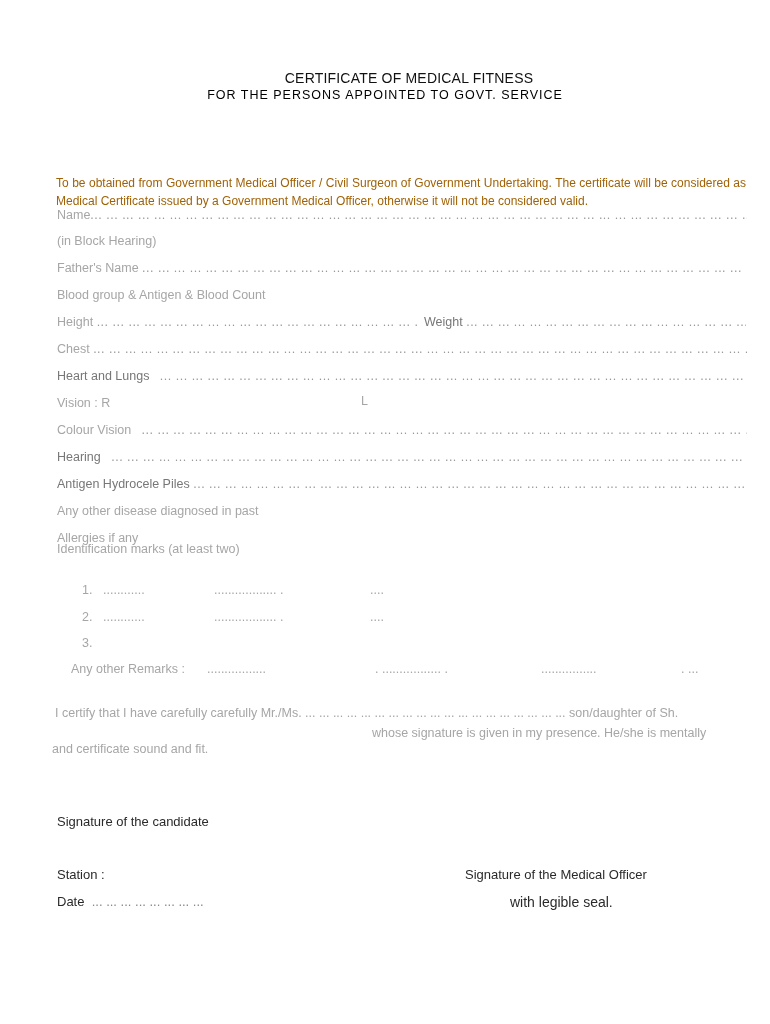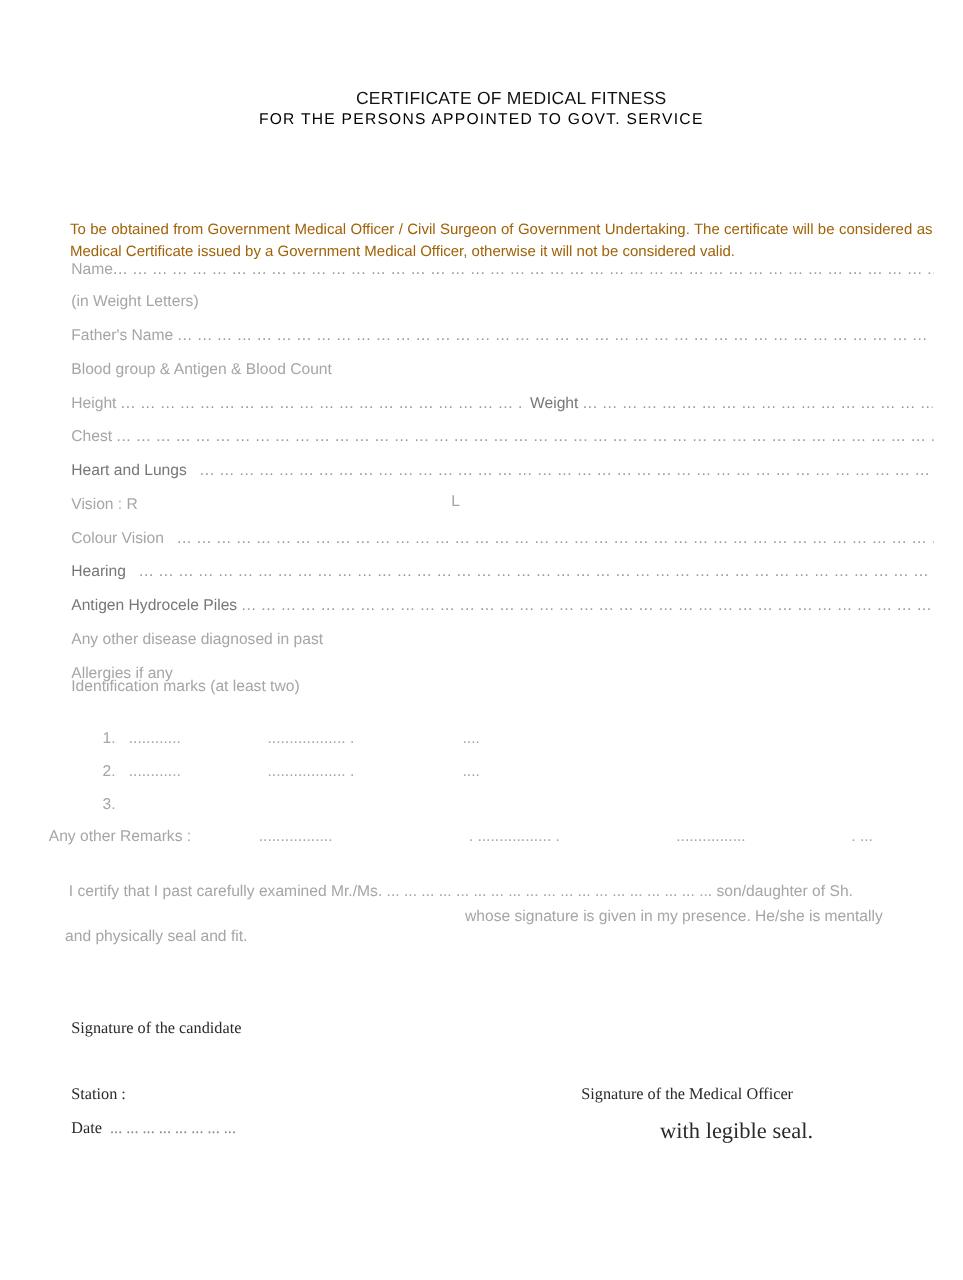--- a/index.html
+++ b/index.html
@@ -10,37 +10,37 @@
            font-size: 14px; color: #111; letter-spacing: 0.2px; margin-left: 24px; }
   .subtitle { position: absolute; left: 0; width: 770px; top: 88px; text-align: center;
               font-size: 12.5px; color: #000000; letter-spacing: 1px; }
   .faint { color: #a6a6a6; }
   .para { position: absolute; left: 56px; width: 690px; top: 126px; font-size: 12px;
           line-height: 18px; color: #a16207; text-align: justify; margin-top: 48px; }
   .row { position: absolute; left: 57px; width: 690px; font-size: 12.5px; color: #a6a6a6;
          white-space: nowrap; overflow: hidden; height: 18px; line-height: 18px; }
   .dots { color: #999; letter-spacing: 0.5px; }
   .abs { position: absolute; font-size: 12.5px; white-space: nowrap; }
-  .dark { color: #2a2a2a; font-size: 13px; font-family: Liberation Serif, serif; }
+  .dark { color: #2a2a2a; font-size: 13px; }
 </style>
 </head>
 <body>
 
 <div class="page">
 
   <div class="title">CERTIFICATE OF MEDICAL FITNESS</div>
   <div class="subtitle">FOR THE PERSONS APPOINTED TO GOVT. SERVICE</div>
 
   <div class="para">To be obtained from Government Medical Officer / Civil Surgeon of Government Undertaking. The certificate will be considered as Medical Certificate issued by a Government Medical Officer, otherwise it will not be considered valid.</div>
 
   <div class="row" style="top:206px">
     <span>Name</span><span class="dots">... ... ... ... ... ... ... ... ... ... ... ... ... ... ... ... ... ... ... ... ... ... ... ... ... ... ... ... ... ... ... ... ... ... ... ... ... ... ... ... ... ... ... ... ... ... ... ... ... ... ... ... ... ... ... ... ... ... ... ... ... ... ... ... ... ... ... ... ... ... ... ... ...</span>
   </div>
   <div class="row" style="top:232px">
-    <span>(in Weight Letters)</span>
+    <span>(in Block Hearing)</span>
   </div>
   <div class="row" style="top:259px">
     <span>Father's Name</span> <span class="dots">... ... ... ... ... ... ... ... ... ... ... ... ... ... ... ... ... ... ... ... ... ... ... ... ... ... ... ... ... ... ... ... ... ... ... ... ... ... ... ... ... ... ... ... ... ... ... ... ... ... ... ... ... ... ... ... ... ... ... ... ... ... ... ... ... ... ... ...</span>
   </div>
   <div class="row" style="top:286px">
     <span>Blood group &amp; Antigen &amp; Blood Count</span>
   </div>
   <div class="row" style="top:313px; width:360px">
     <span>Height</span> <span class="dots">... ... ... ... ... ... ... ... ... ... ... ... ... ... ... ... ... ... ... ... ... ... ... ... ... ... ... ... ... ... ... ... ... ... ...</span>
   </div>
@@ -81,33 +81,33 @@
   <div class="abs faint" style="top:583px; left:214px">.................. .</div>
   <div class="abs faint" style="top:583px; left:370px">....</div>
 
   <div class="abs faint" style="top:610px; left:82px">2.</div>
   <div class="abs faint" style="top:610px; left:103px">............</div>
   <div class="abs faint" style="top:610px; left:214px">.................. .</div>
   <div class="abs faint" style="top:610px; left:370px">....</div>
 
   <div class="abs faint" style="top:636px; left:82px">3.</div>
 
-  <div class="abs faint" style="top:662px; left:39px">Any other Remarks :</div>
+  <div class="abs faint" style="top:662px; left:71px">Any other Remarks :</div>
   <div class="abs faint" style="top:662px; left:207px">.................</div>
   <div class="abs faint" style="top:662px; left:375px">. ................. .</div>
   <div class="abs faint" style="top:662px; left:541px">................</div>
   <div class="abs faint" style="top:662px; left:681px">. ...</div>
 
   <div class="abs faint" style="top:706px; left:55px; width:700px; overflow:hidden">
-    <span>I certify that I past carefully examined Mr./Ms.</span> <span>... ... ... ... ... ... ... ... ... ... ... ... ... ... ... ... ... ... ...</span> <span>son/daughter of Sh.</span>
+    <span>I certify that I have carefully carefully Mr./Ms.</span> <span>... ... ... ... ... ... ... ... ... ... ... ... ... ... ... ... ... ... ...</span> <span>son/daughter of Sh.</span>
   </div>
   <div class="abs faint" style="top:726px; left:372px">whose signature is given in my presence. He/she is mentally</div>
-  <div class="abs faint" style="top:742px; left:52px">and physically seal and fit.</div>
+  <div class="abs faint" style="top:742px; left:52px">and certificate sound and fit.</div>
 
   <div class="abs dark" style="top:814px; left:57px">Signature of the candidate</div>
   <div class="abs dark" style="top:867px; left:57px">Station :</div>
   <div class="abs dark" style="top:894px; left:57px">
     <span>Date</span> &nbsp;<span style="color:#888">... ... ... ... ... ... ... ...</span>
   </div>
   <div class="abs dark" style="top:867px; left:465px">Signature of the Medical Officer</div>
-  <div class="abs dark" style="top:894px; left:528px; font-size:18px">with legible seal.</div>
+  <div class="abs dark" style="top:894px; left:510px; font-size:14px">with legible seal.</div>
 
 </div>
 
 </body></html>

